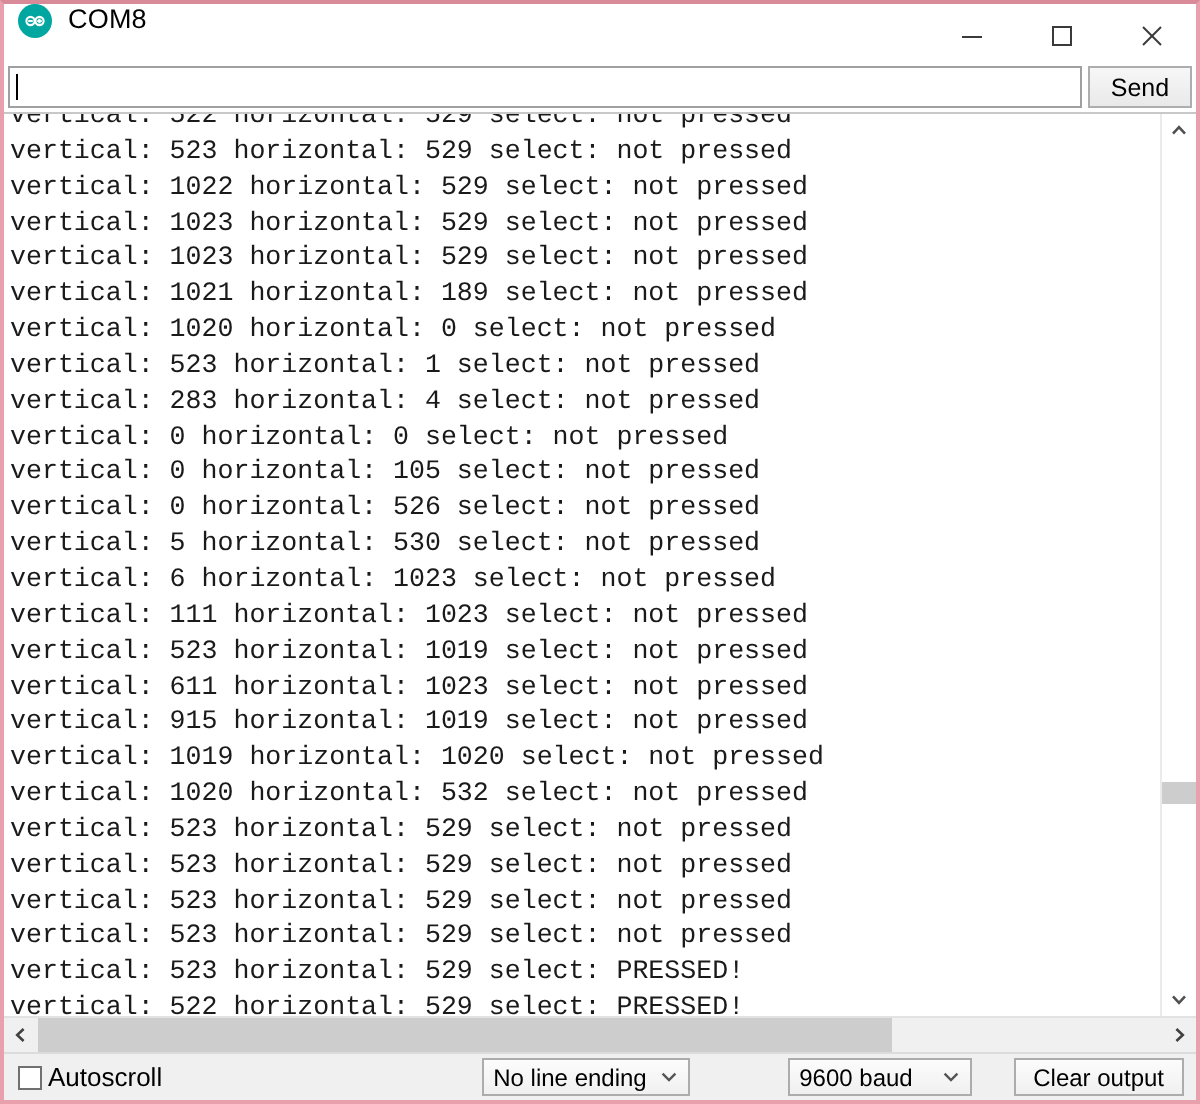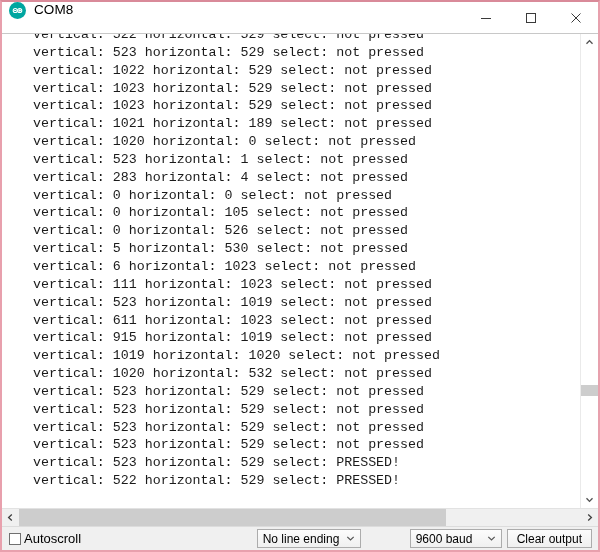--- a/index.html
+++ b/index.html
@@ -132,21 +132,21 @@
   .console-inner {
     position: absolute;
     left: 3px;
     top: -8px;
     white-space: pre;
     font-family: "Liberation Mono", monospace;
     font-size: 13.3px;
     line-height: 17.85px;
     color: #1a1a1a;
   }
-  .logline { display: block; margin-left: 28px; }
+  .logline { display: block; }
 
   
   .vscroll {
     flex: none;
     width: 17px;
     background: #ffffff;
     border-left: 1px solid #eaeaea;
     display: flex;
     flex-direction: column;
     position: relative;
@@ -268,20 +268,21 @@
     color: #000;
     display: flex;
     align-items: center;
     justify-content: center;
     padding: 0 9px;
     box-sizing: border-box;
     margin-right: 3px;
     flex: none;
     white-space: nowrap;
     font-family: "Liberation Sans", sans-serif;
+    margin-left: 16px;
   }
 </style>
 </head>
 <body>
 
 <div class="window">
 
   <div class="titlebar">
     <span class="app-icon">
       <svg width="13" height="13" viewBox="0 0 26 26">
@@ -309,20 +310,26 @@
       </div>
       <div class="win-btn">
         <svg width="12" height="12" viewBox="0 0 12 12">
             <line x1="1.5" y1="1.5" x2="10.5" y2="10.5" stroke="#3a3a3a" stroke-width="1"></line>
             <line x1="10.5" y1="1.5" x2="1.5" y2="10.5" stroke="#3a3a3a" stroke-width="1"></line>
           </svg>
       </div>
     </div>
   </div>
 
+  <div class="sendrow">
+    <div class="send-input">
+      <span class="caret"></span>
+    </div>
+    <div class="send-btn">Send</div>
+  </div>
 
   <div class="bodyarea">
     <div class="console">
       <div class="console-inner" id="console-inner"><span class="logline">vertical: 522 horizontal: 529 select: not pressed</span><span class="logline">vertical: 523 horizontal: 529 select: not pressed</span><span class="logline">vertical: 1022 horizontal: 529 select: not pressed</span><span class="logline">vertical: 1023 horizontal: 529 select: not pressed</span><span class="logline">vertical: 1023 horizontal: 529 select: not pressed</span><span class="logline">vertical: 1021 horizontal: 189 select: not pressed</span><span class="logline">vertical: 1020 horizontal: 0 select: not pressed</span><span class="logline">vertical: 523 horizontal: 1 select: not pressed</span><span class="logline">vertical: 283 horizontal: 4 select: not pressed</span><span class="logline">vertical: 0 horizontal: 0 select: not pressed</span><span class="logline">vertical: 0 horizontal: 105 select: not pressed</span><span class="logline">vertical: 0 horizontal: 526 select: not pressed</span><span class="logline">vertical: 5 horizontal: 530 select: not pressed</span><span class="logline">vertical: 6 horizontal: 1023 select: not pressed</span><span class="logline">vertical: 111 horizontal: 1023 select: not pressed</span><span class="logline">vertical: 523 horizontal: 1019 select: not pressed</span><span class="logline">vertical: 611 horizontal: 1023 select: not pressed</span><span class="logline">vertical: 915 horizontal: 1019 select: not pressed</span><span class="logline">vertical: 1019 horizontal: 1020 select: not pressed</span><span class="logline">vertical: 1020 horizontal: 532 select: not pressed</span><span class="logline">vertical: 523 horizontal: 529 select: not pressed</span><span class="logline">vertical: 523 horizontal: 529 select: not pressed</span><span class="logline">vertical: 523 horizontal: 529 select: not pressed</span><span class="logline">vertical: 523 horizontal: 529 select: not pressed</span><span class="logline">vertical: 523 horizontal: 529 select: PRESSED!</span><span class="logline">vertical: 522 horizontal: 529 select: PRESSED!</span></div>
     </div>
 
     <div class="vscroll">
       <div class="vs-arrow">
         <svg width="9" height="9" viewBox="0 0 9 9">
             <polyline points="1.5,5.8 4.5,2.6 7.5,5.8" fill="none" stroke="#505050" stroke-width="1.3"></polyline>

